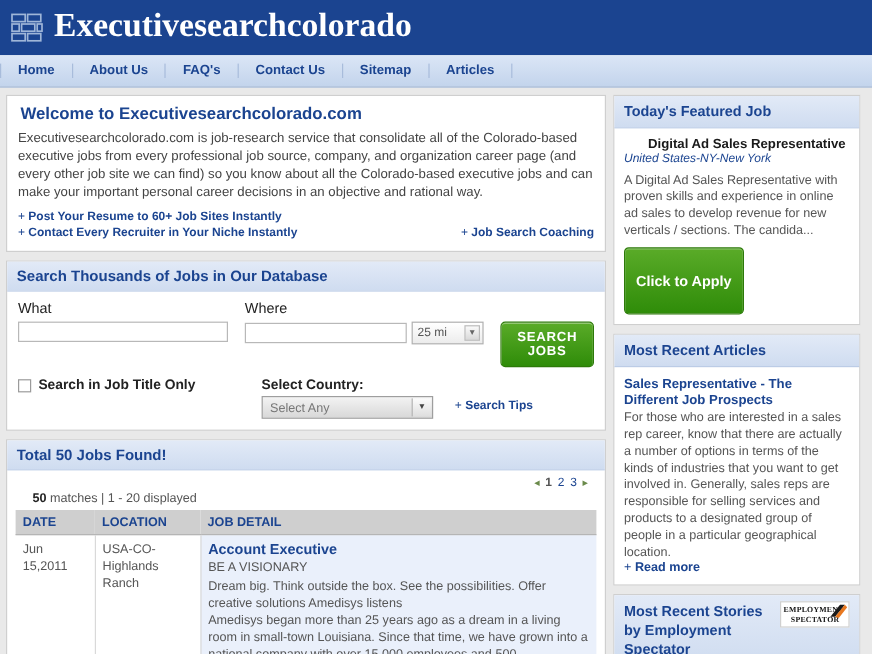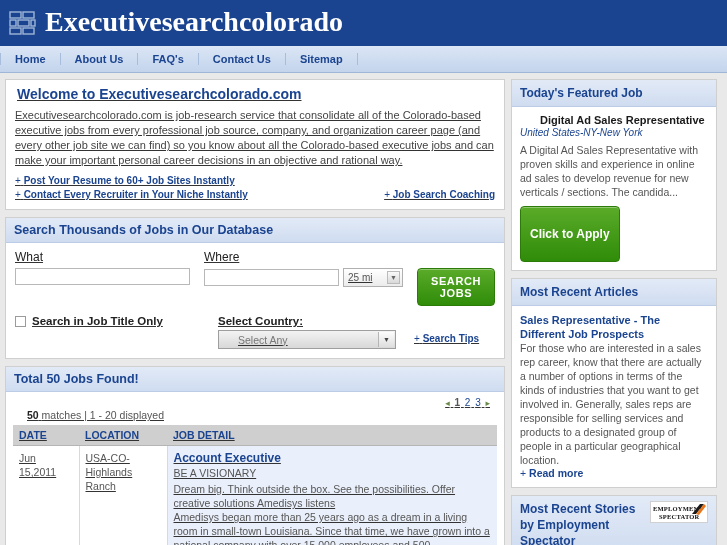--- a/index.html
+++ b/index.html
@@ -48,21 +48,21 @@
   .panel {
     background:#ffffff; border:1px solid #cfcfcf;
     margin-bottom:7px;
   }
   .panel-title {
     background:linear-gradient(#e2eaf7,#cfdcf0);
     border-bottom:1px solid #bcccE6;
     color:#1b4490; font-size:12.5px; font-weight:bold;
     padding:5px 8px 5px 8px;
   }
-  .panel-body { padding:7px 9px 9px 9px;text-decoration:underline; }
+  .panel-body { padding:7px 9px 9px 9px; }
 
   
   .welcome-title {
     color:#1b4490; font-size:14px; font-weight:bold;
     margin:0 0 6px 2px;
   }
   .welcome-text { font-size:11px; color:#444; line-height:15px; margin-bottom:7px; }
   .welcome-links { font-size:10px; }
   .wl-row { display:flex; justify-content:space-between; margin-bottom:3px; }
   .wl { color:#1b4490; font-weight:bold; cursor:pointer; }
@@ -99,23 +99,23 @@
     box-shadow:inset 0 1px 0 rgba(255,255,255,.35);
   }
   .chk-row { display:flex; align-items:center; margin-top:9px; }
   .chk {
     width:11px; height:11px; border:1px solid #9b9b9b; background:#fff;
     margin-right:6px; cursor:pointer; flex:0 0 11px;
   }
   .chk-label { font-size:11.5px; color:#222; font-weight:bold; }
   .country-label { font-size:11.5px; color:#222; font-weight:bold; margin-top:9px; margin-bottom:3px; }
   .big-select {
-    width:178px; height:19px; border:1px solid #9e9e9e;
+    width:143px; height:19px; border:1px solid #9e9e9e;
     background:linear-gradient(#f3f3f3,#d8d8d8);
-    display:flex; align-items:center; padding-left:19px;
+    display:flex; align-items:center; padding-left:6px;
     font-size:10.5px; color:#777; position:relative; cursor:pointer;
   }
   .big-select .arw {
     position:absolute; right:1px; top:1px; bottom:1px; width:16px;
     background:linear-gradient(#fcfcfc,#dedede); border-left:1px solid #b5b5b5;
     display:flex; align-items:center; justify-content:center;
     font-size:7px; color:#444;
   }
   .search-tips { font-size:10px; color:#1b4490; font-weight:bold; cursor:pointer; }
   .search-tips .plus { font-weight:normal; }
@@ -196,20 +196,21 @@
   </div>
   <div class="logo-text">Executivesearchcolorado</div>
 </div>
 
 <div class="nav">
   <div class="nav-item">Home</div>
   <div class="nav-item">About Us</div>
   <div class="nav-item">FAQ's</div>
   <div class="nav-item">Contact Us</div>
   <div class="nav-item">Sitemap</div>
+  <div class="nav-item">Articles</div>
 </div>
 
 <div class="page">
 
   <div class="col-main">
 
     <div class="panel">
       <div class="panel-body" style="padding:6px 9px 6px 9px;">
         <div class="welcome-title">Welcome to Executivesearchcolorado.com</div>
         <div class="welcome-text">Executivesearchcolorado.com is job-research service that consolidate all of the Colorado-based executive jobs from every professional job source, company, and organization career page (and every other job site we can find) so you know about all the Colorado-based executive jobs and can make your important personal career decisions in an objective and rational way.</div>

